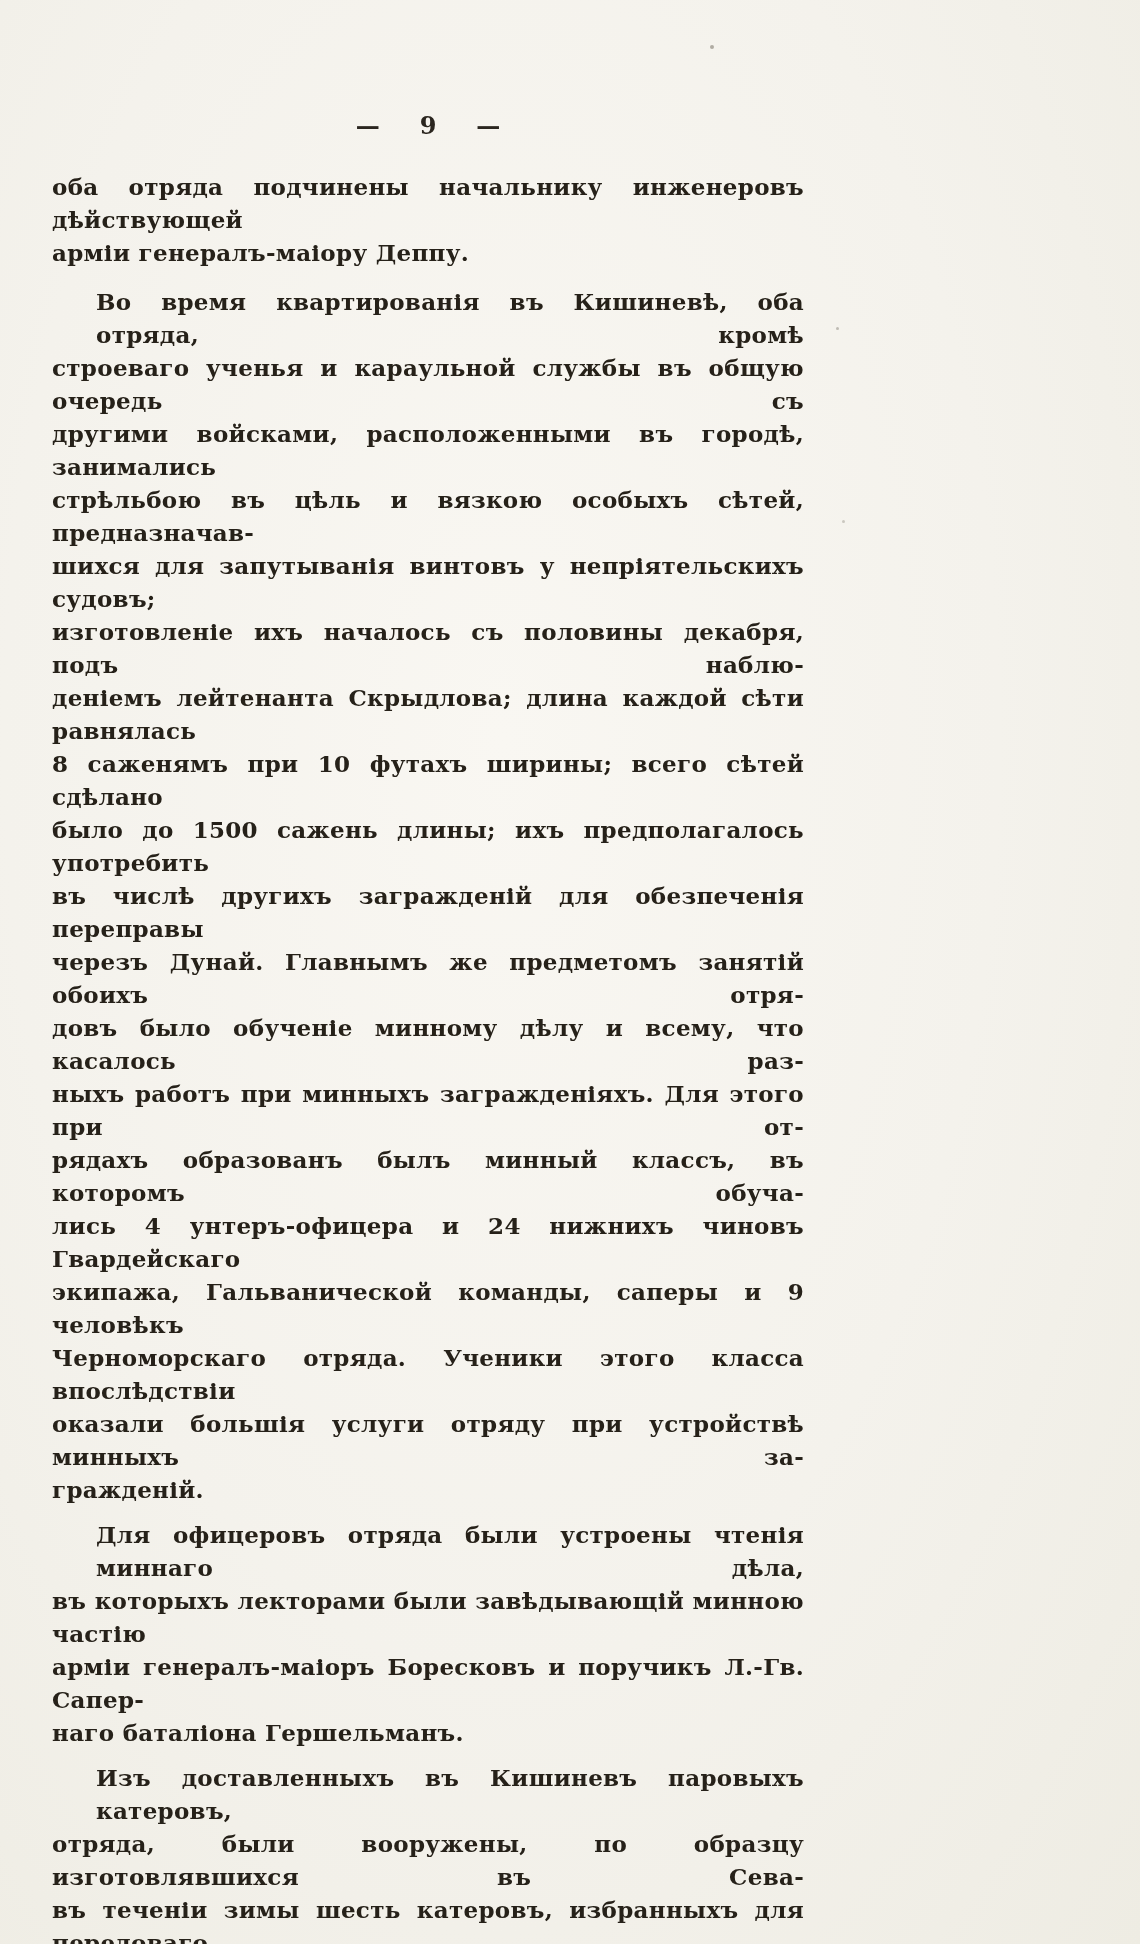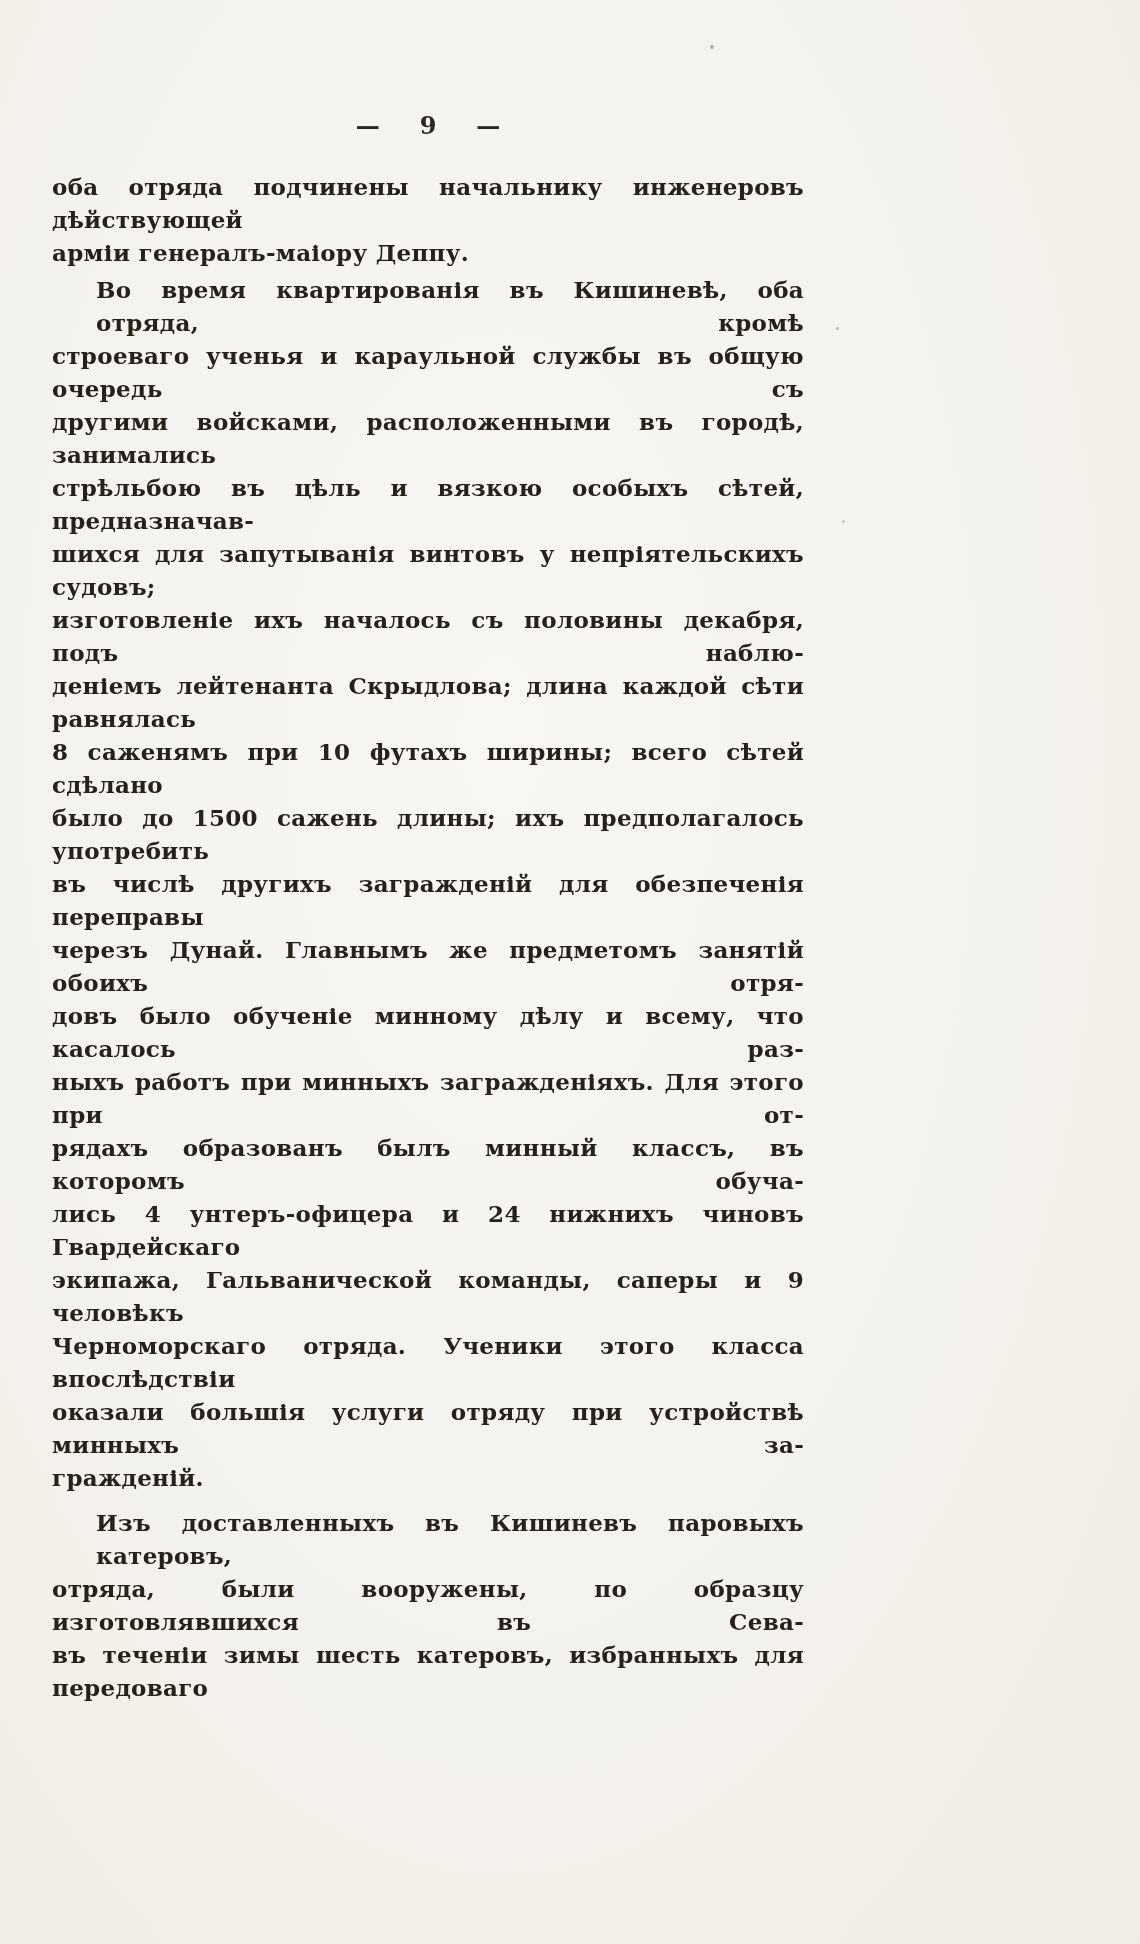--- a/index.html
+++ b/index.html
@@ -30,21 +30,21 @@
     display: flex;
     justify-content: center;
     align-items: baseline;
     gap: 40px;
     font-size: 24px;
     line-height: 28px;
     margin-bottom: 30px;
     color: #2b261f;
   }
   .para { margin: 0; }
-  .para.p2 { margin-top: 4px; }
+  .para.p2 { margin-top: 16px; }
   .para.sp { margin-top: 12px; }
   .ln {
     font-size: 23px;
     line-height: 33px;
     letter-spacing: 0.3px;
     text-align: justify;
     text-align-last: justify;
     white-space: normal;
   }
   .ln.last {
@@ -98,20 +98,26 @@
       <div class="ln">довъ было обученіе минному дѣлу и всему, что касалось раз-</div>
       <div class="ln">ныхъ работъ при минныхъ загражденіяхъ. Для этого при от-</div>
       <div class="ln">рядахъ образованъ былъ минный классъ, въ которомъ обуча-</div>
       <div class="ln">лись 4 унтеръ-офицера и 24 нижнихъ чиновъ Гвардейскаго</div>
       <div class="ln">экипажа, Гальванической команды, саперы и 9 человѣкъ</div>
       <div class="ln">Черноморскаго отряда. Ученики этого класса впослѣдствіи</div>
       <div class="ln">оказали большія услуги отряду при устройствѣ минныхъ за-</div>
       <div class="ln last">гражденій.</div>
     </div>
 
+    <div class="para sp">
+      <div class="ln ind">Для офицеровъ отряда были устроены чтенія миннаго дѣла,</div>
+      <div class="ln">въ которыхъ лекторами были завѣдывающій минною частію</div>
+      <div class="ln">арміи генералъ-маіоръ Боресковъ и поручикъ Л.-Гв. Сапер-</div>
+      <div class="ln last">наго баталіона Гершельманъ.</div>
+    </div>
 
     <div class="para sp">
       <div class="ln ind">Изъ доставленныхъ въ Кишиневъ паровыхъ катеровъ,</div>
       <div class="ln">отряда, были вооружены, по образцу изготовлявшихся въ Сева-</div>
       <div class="ln">въ теченіи зимы шесть катеровъ, избранныхъ для передоваго</div>
 
     </div>
 
   </div>
 </div>

